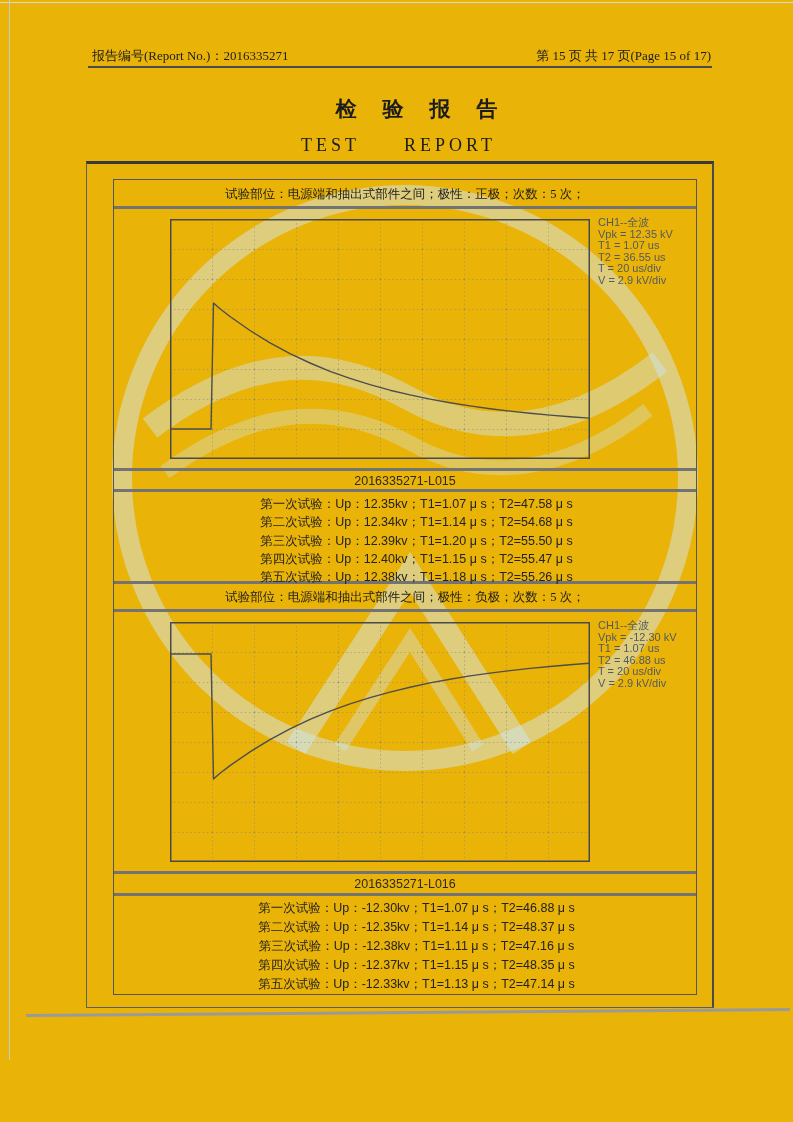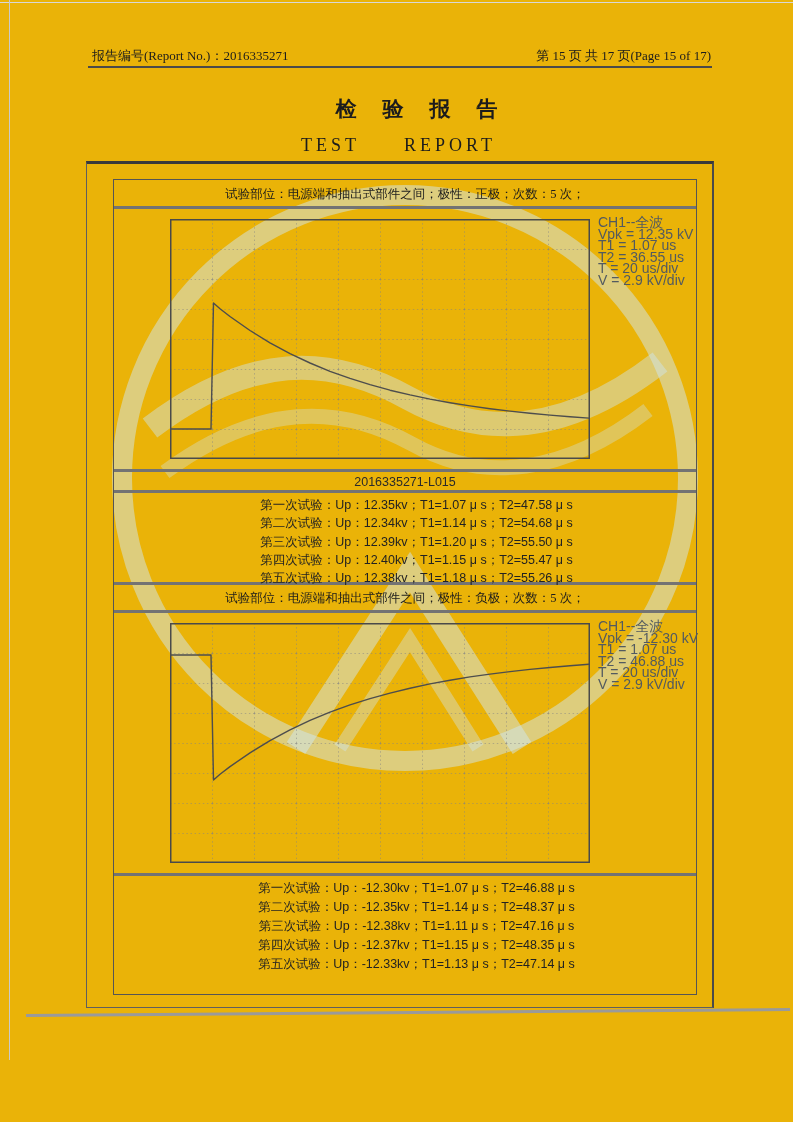--- a/index.html
+++ b/index.html
@@ -39,21 +39,21 @@
   .row-results{padding-top:3px;}
   .row-results.r1{height:92px;}
   .row-results.r2{flex:1;}
   .result-line{text-align:center;font-size:12.5px;line-height:18.3px;
     font-family:"Liberation Sans",sans-serif;color:#222;padding-left:23px;}
   .row-results.r2 .result-line{line-height:19px;}
   
   .scope{position:absolute;left:56px;top:10px;}
   .scope svg{display:block;}
   .annot{position:absolute;left:484px;top:8px;width:102px;
-    font-family:"Liberation Sans",sans-serif;font-size:14px;line-height:11.6px;color:#525a60;}
+    font-family:"Liberation Sans",sans-serif;font-size:11px;line-height:11.6px;color:#525a60;}
   .annot div{white-space:nowrap;}
 </style>
 </head>
 <body>
 
 <div id="page">
 
   <svg class="watermark" width="793" height="1122" viewBox="0 0 793 1122">
     <g fill="none" stroke="#cfe7f2">
       <circle cx="405" cy="478" r="283" stroke-width="20" opacity="0.5"></circle>
@@ -134,20 +134,21 @@
         <div class="annot">
           <div>CH1--全波</div>
           <div>Vpk = -12.30 kV</div>
           <div>T1 = 1.07 us</div>
           <div>T2 = 46.88 us</div>
           <div>T = 20 us/div</div>
           <div>V = 2.9 kV/div</div>
         </div>
       </div>
 
+      <div class="row row-label" style="height:22px;line-height:21px;">2016335271-L016</div>
 
       <div class="row row-results r2">
         <div class="result-line">第一次试验：Up：-12.30kv；T1=1.07 μ s；T2=46.88 μ s</div>
         <div class="result-line">第二次试验：Up：-12.35kv；T1=1.14 μ s；T2=48.37 μ s</div>
         <div class="result-line">第三次试验：Up：-12.38kv；T1=1.11 μ s；T2=47.16 μ s</div>
         <div class="result-line">第四次试验：Up：-12.37kv；T1=1.15 μ s；T2=48.35 μ s</div>
         <div class="result-line">第五次试验：Up：-12.33kv；T1=1.13 μ s；T2=47.14 μ s</div>
       </div>
 
     </div>

